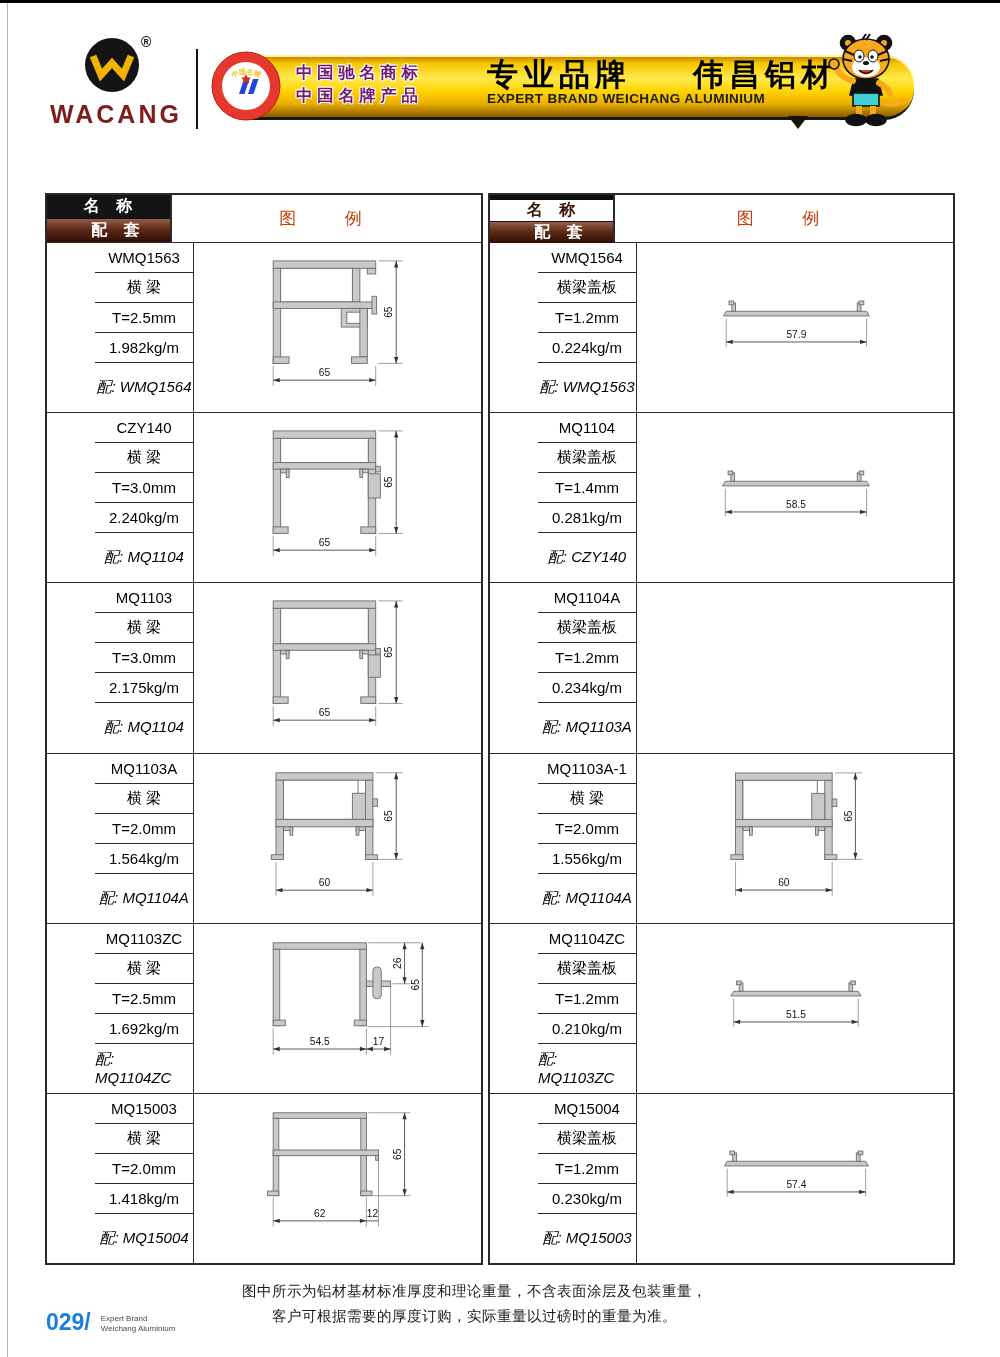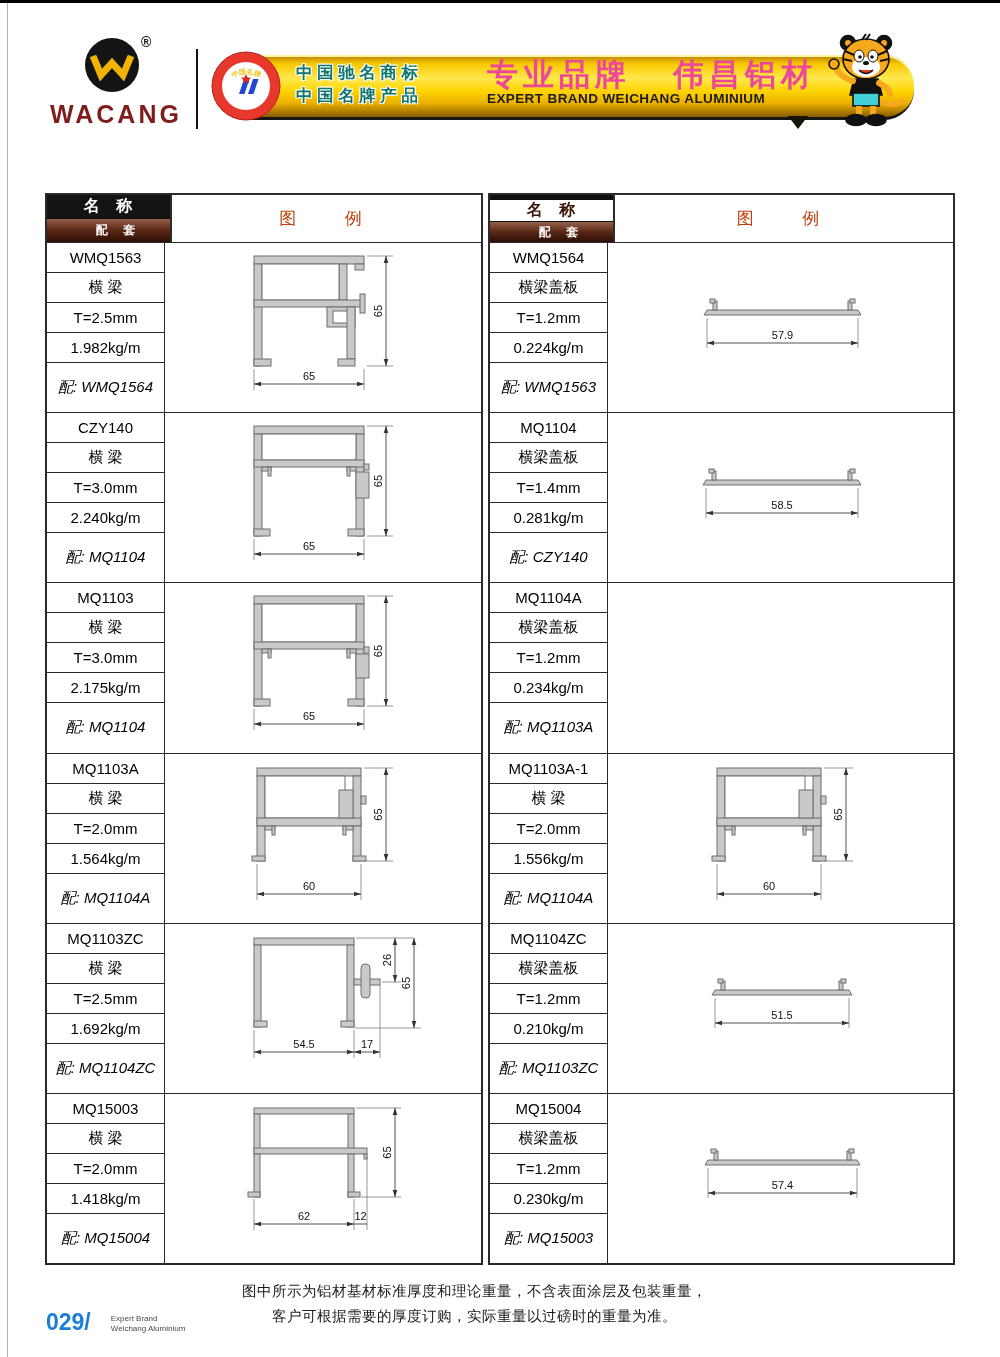--- a/index.html
+++ b/index.html
@@ -13,67 +13,67 @@
   .logo-word{position:absolute;left:40px;top:97px;width:152px;text-align:center;
              font-size:25px;font-weight:bold;letter-spacing:3px;color:#7f1d1d;}
   .hdr-divider{position:absolute;left:196px;top:46px;width:2px;height:80px;background:#111;}
   .banner{position:absolute;left:246px;top:52px;width:668px;height:62px;
           background:linear-gradient(180deg,#b97a00 0%,#f7c800 14%,#ffe84d 38%,#ffd400 58%,#eab000 78%,#8a5a00 100%);
           border-bottom:3px solid #161616;border-radius:0 30px 30px 0;
           box-shadow:inset 0 2px 0 #fff2a0;}
   .banner-tail{position:absolute;left:788px;top:113px;width:0;height:0;
           border-left:10px solid transparent;border-right:10px solid transparent;border-top:13px solid #151505;}
   .badge-svg{position:absolute;left:210px;top:47px;}
-  .cn-block{position:absolute;left:296px;top:58px;line-height:23px;font-size:16.5px;font-weight:bold;color:#0f766e;
+  .cn-block{position:absolute;left:296px;top:58px;line-height:23px;font-size:16.5px;font-weight:bold;color:#701a75;
             text-shadow:-1px -1px 0 #fff,1px -1px 0 #fff,-1px 1px 0 #fff,1px 1px 0 #fff;}
   .slogan-block{position:absolute;left:487px;top:55px;}
-  .slogan-cn{display:flex;gap:42px;font-size:31px;font-weight:bold;letter-spacing:5px;color:#ec4899;line-height:33px;}
+  .slogan-cn{display:flex;gap:62px;font-size:31px;font-weight:bold;letter-spacing:5px;color:#000000;line-height:33px;}
   .slogan-en{font-size:13.5px;font-weight:bold;letter-spacing:0.4px;color:#1c1c1c;margin-top:0px;}
   .tiger-svg{position:absolute;left:818px;top:26px;}
 
   
   .doc-title{position:absolute;left:48px;top:153px;font-size:17.5px;font-weight:bold;color:#000;letter-spacing:0.5px;}
 
   
   .half{position:absolute;top:190px;height:1072px;border:2px solid #2b2b2b;box-sizing:border-box;
         display:flex;flex-direction:column;background:#fff;}
   .half.left{left:45px;width:438px;}
   .half.right{left:488px;width:467px;}
   .thead{display:flex;height:48px;border-bottom:1px solid #2b2b2b;box-sizing:border-box;flex:0 0 48px;}
   .nhd{width:125px;border-right:2px solid #2b2b2b;box-sizing:border-box;display:flex;flex-direction:column;}
   .nhd1{flex:1;background:#141414;color:#fff;display:flex;align-items:center;justify-content:center;
         font-size:16px;font-weight:bold;letter-spacing:6px;padding-left:5px;box-sizing:border-box;}
   .half.right .nhd1{background:#fff;color:#3b1508;border-top:5px solid #0f0f0f;}
   .nhd2{flex:1;background:linear-gradient(180deg,#96604a 0%,#5d2b18 45%,#2e0d04 100%);
         color:#fff;display:flex;align-items:center;justify-content:center;
-        font-size:12px;font-weight:bold;letter-spacing:6px;padding-left:20px;box-sizing:border-box;border-top:1px solid #111;}
+        font-size:16px;font-weight:bold;letter-spacing:6px;padding-left:20px;box-sizing:border-box;border-top:1px solid #111;}
   .lhd{flex:1;display:flex;align-items:center;justify-content:center;color:#c2410c;
        font-size:17px;font-weight:normal;letter-spacing:22px;padding-left:10px;box-sizing:border-box;}
   .tbody{flex:1;display:flex;flex-direction:column;}
   .grp{display:flex;height:170px;box-sizing:border-box;border-top:1.5px solid #2b2b2b;flex:1;}
   .grp:first-child{border-top:none;}
-  .ncol{width:118px;border-right:1.5px solid #2b2b2b;box-sizing:border-box;display:flex;flex-direction:column;}
+  .ncol{width:99px;border-right:1.5px solid #2b2b2b;box-sizing:border-box;display:flex;flex-direction:column;margin-left:48px;}
   .ncell{height:29px;flex:0 0 29px;border-bottom:1px solid #2b2b2b;display:flex;align-items:center;justify-content:center;
          font-size:15px;color:#000;}
   .mcell{flex:1;display:flex;align-items:center;justify-content:center;font-size:15px;color:#000;font-style:italic;}
   .dcol{flex:1;display:flex;align-items:center;justify-content:center;overflow:hidden;}
 
   
   .pf{fill:#c9c9c9;stroke:#6f6f6f;stroke-width:1;}
   .ph{fill:#ffffff;stroke:#6f6f6f;stroke-width:1;}
   .dim{stroke:#3c3c3c;stroke-width:0.9;}
   .ext{stroke:#6a6a6a;stroke-width:0.7;}
   .dimtxt{font-family:"Liberation Sans",sans-serif;font-size:11px;fill:#111;}
 
   
   .foot-note{position:absolute;left:0;top:1276px;width:884px;text-align:center;padding-left:65px;box-sizing:border-box;
              font-size:14.5px;color:#1a1a1a;line-height:25px;letter-spacing:0.5px;}
   .page-num{position:absolute;left:46px;top:1308px;display:flex;align-items:flex-end;}
   .page-num-no{font-size:23px;font-weight:bold;color:#1b7ed8;line-height:22px;}
-  .page-num-cap{font-size:8px;color:#4a4a4a;line-height:9.5px;margin-left:20px;margin-top:3px;}
+  .page-num-cap{font-size:8px;color:#4a4a4a;line-height:9.5px;margin-left:10px;margin-top:3px;}
 </style>
 </head>
 <body>
 
 <div class="page">
 
   <svg class="logo-svg" width="58" height="60" viewBox="0 0 58 60">
     <circle cx="28" cy="29" r="27" fill="#141414"></circle>
     <path d="M9,20 l8,19 l11,-12 l11,12 l8,-19" stroke="#f0b400" stroke-width="7" fill="none"></path>
   </svg>

